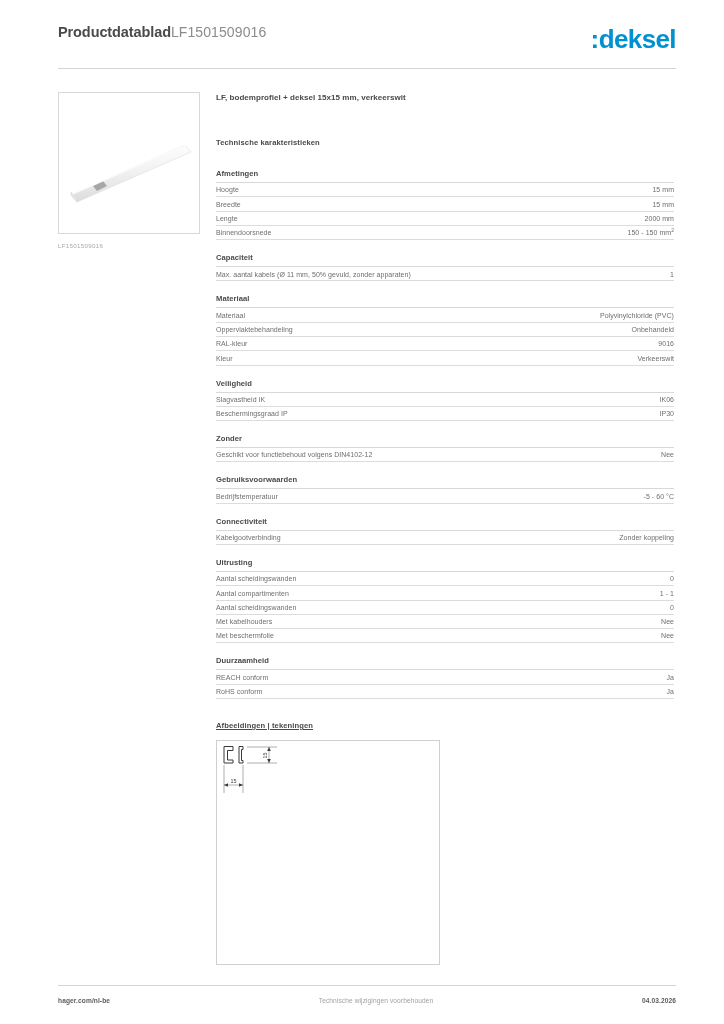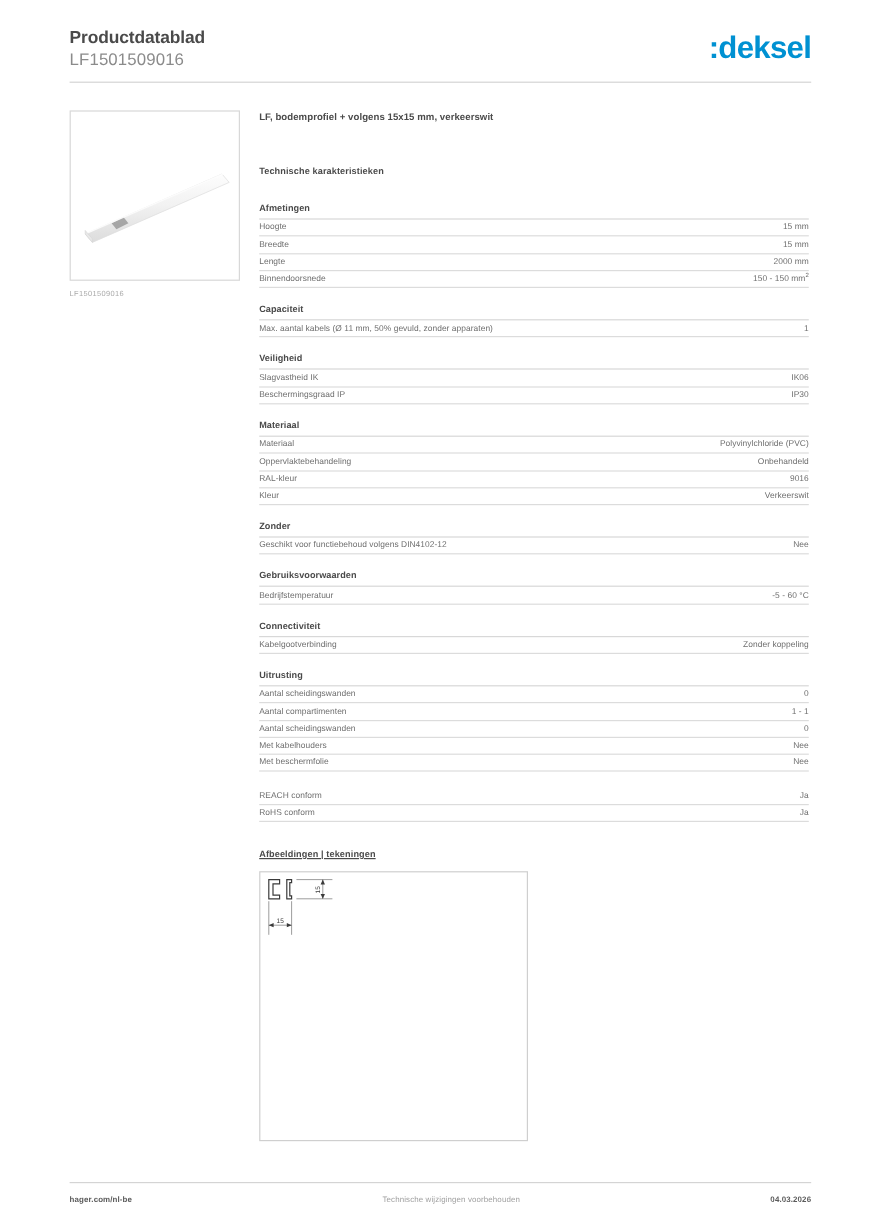--- a/index.html
+++ b/index.html
@@ -20,21 +20,21 @@
   
   .page-header {
     position: absolute;
     left: 0; right: 0; top: 0;
     height: 74px;
     padding: 24px 48px 0 58px;
     display: flex;
     align-items: flex-start;
     justify-content: space-between;
   }
-  .title-block { display: flex; flex-direction: column; }
+  .title-block { display: flex; flex-direction: row; }
   .doc-title {
     font-size: 14.5px;
     font-weight: bold;
     color: #4a4a4a;
     letter-spacing: -0.1px;
     line-height: 17px;
   }
   .doc-subtitle {
     font-size: 14px;
     font-weight: normal;
@@ -201,21 +201,21 @@
       <polygon points="4,54 118,4 124,11 10,61" fill="url(#barGrad)" stroke="#dedede" stroke-width="0.6"></polygon>
       <polygon points="4,54 10,61 10,58 4,51" fill="#e8e8e8" stroke="#d5d5d5" stroke-width="0.5"></polygon>
       <polygon points="26,45 36,40 40,45 30,50" fill="#8e8e8e" opacity="0.72"></polygon>
       <line x1="6" y1="53" x2="120" y2="3.5" stroke="#ffffff" stroke-width="1.1" opacity="0.85"></line>
     </svg>
   </div>
   <div class="image-caption">LF1501509016</div>
 </div>
 
 <div class="right-col">
-  <div class="product-name">LF, bodemprofiel + volgens 15x15 mm, verkeerswit</div>
+  <div class="product-name">LF, bodemprofiel + deksel 15x15 mm, verkeerswit</div>
   <div class="tech-heading">Technische karakteristieken</div>
   <div id="groups-host">
       <div class="spec-group">
         <div class="group-title">Afmetingen</div>
         <div class="spec-row">
           <div class="spec-label">Hoogte</div>
           <div class="spec-value">15 mm</div>
         </div>
         <div class="spec-row">
           <div class="spec-label">Breedte</div>
@@ -231,50 +231,50 @@
         </div>
       </div>
       <div class="spec-group">
         <div class="group-title">Capaciteit</div>
         <div class="spec-row">
           <div class="spec-label">Max. aantal kabels (Ø 11 mm, 50% gevuld, zonder apparaten)</div>
           <div class="spec-value">1</div>
         </div>
       </div>
       <div class="spec-group">
+        <div class="group-title">Materiaal</div>
+        <div class="spec-row">
+          <div class="spec-label">Materiaal</div>
+          <div class="spec-value">Polyvinylchloride (PVC)</div>
+        </div>
+        <div class="spec-row">
+          <div class="spec-label">Oppervlaktebehandeling</div>
+          <div class="spec-value">Onbehandeld</div>
+        </div>
+        <div class="spec-row">
+          <div class="spec-label">RAL-kleur</div>
+          <div class="spec-value">9016</div>
+        </div>
+        <div class="spec-row">
+          <div class="spec-label">Kleur</div>
+          <div class="spec-value">Verkeerswit</div>
+        </div>
+      </div>
+      <div class="spec-group">
         <div class="group-title">Veiligheid</div>
         <div class="spec-row">
           <div class="spec-label">Slagvastheid IK</div>
           <div class="spec-value">IK06</div>
         </div>
         <div class="spec-row">
           <div class="spec-label">Beschermingsgraad IP</div>
           <div class="spec-value">IP30</div>
         </div>
       </div>
       <div class="spec-group">
-        <div class="group-title">Materiaal</div>
-        <div class="spec-row">
-          <div class="spec-label">Materiaal</div>
-          <div class="spec-value">Polyvinylchloride (PVC)</div>
-        </div>
-        <div class="spec-row">
-          <div class="spec-label">Oppervlaktebehandeling</div>
-          <div class="spec-value">Onbehandeld</div>
-        </div>
-        <div class="spec-row">
-          <div class="spec-label">RAL-kleur</div>
-          <div class="spec-value">9016</div>
-        </div>
-        <div class="spec-row">
-          <div class="spec-label">Kleur</div>
-          <div class="spec-value">Verkeerswit</div>
-        </div>
-      </div>
-      <div class="spec-group">
         <div class="group-title">Zonder</div>
         <div class="spec-row">
           <div class="spec-label">Geschikt voor functiebehoud volgens DIN4102-12</div>
           <div class="spec-value">Nee</div>
         </div>
       </div>
       <div class="spec-group">
         <div class="group-title">Gebruiksvoorwaarden</div>
         <div class="spec-row">
           <div class="spec-label">Bedrijfstemperatuur</div>
@@ -305,20 +305,21 @@
         <div class="spec-row">
           <div class="spec-label">Met kabelhouders</div>
           <div class="spec-value">Nee</div>
         </div>
         <div class="spec-row">
           <div class="spec-label">Met beschermfolie</div>
           <div class="spec-value">Nee</div>
         </div>
       </div>
       <div class="spec-group">
+        <div class="group-title">Duurzaamheid</div>
         <div class="spec-row">
           <div class="spec-label">REACH conform</div>
           <div class="spec-value">Ja</div>
         </div>
         <div class="spec-row">
           <div class="spec-label">RoHS conform</div>
           <div class="spec-value">Ja</div>
         </div>
       </div>
     </div>

